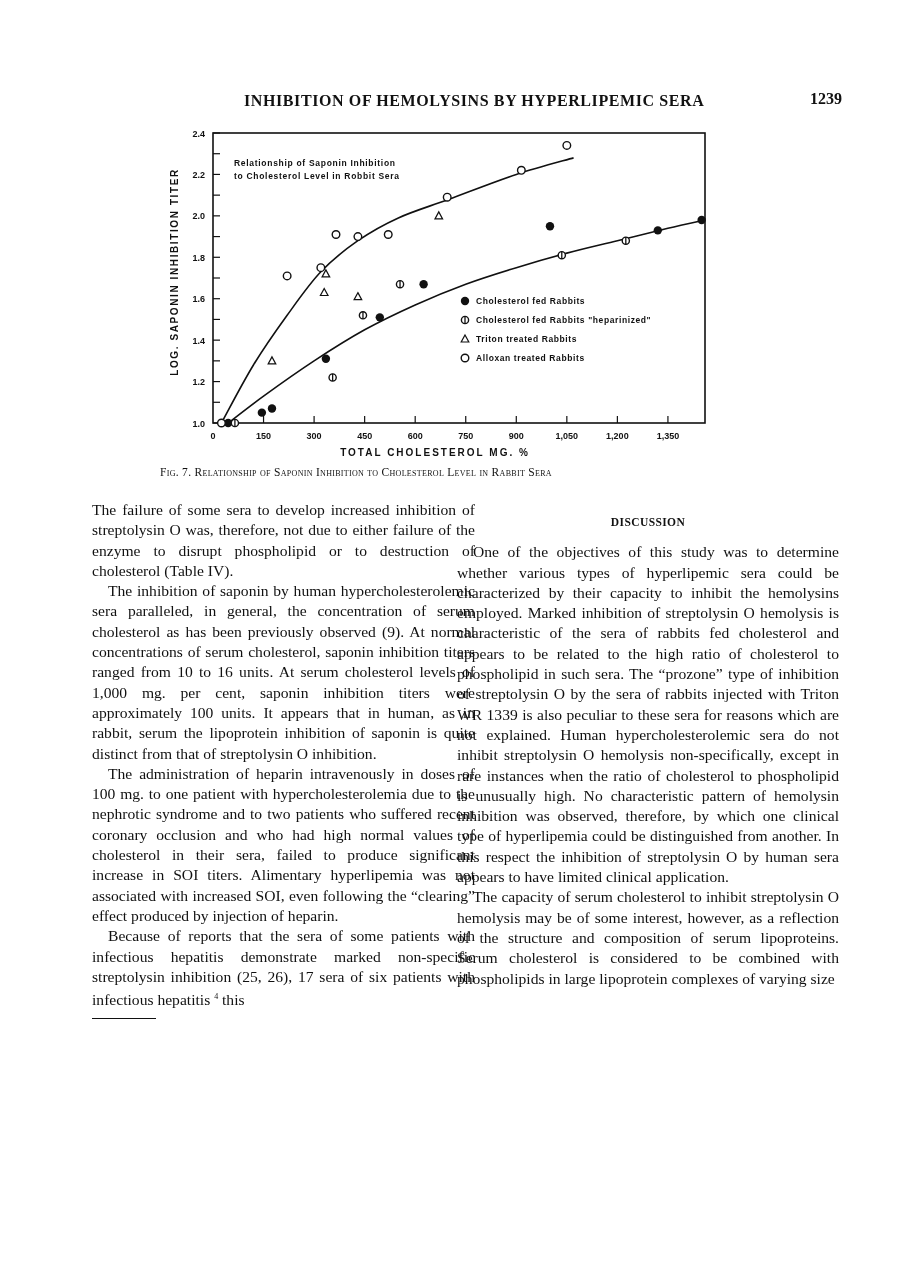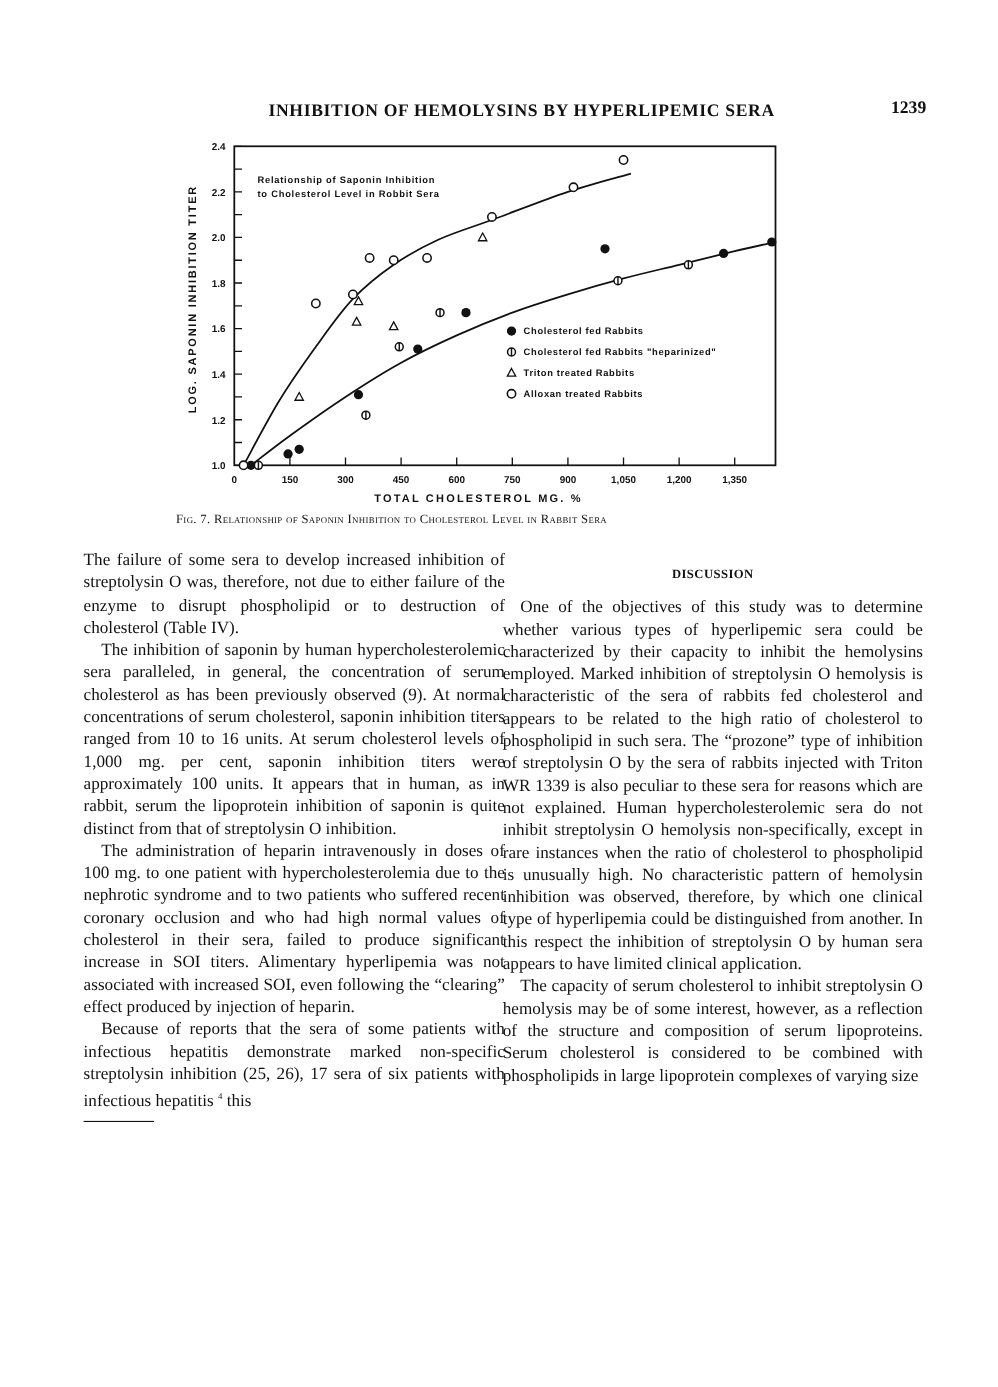--- a/index.html
+++ b/index.html
@@ -5,21 +5,21 @@
   html, body { margin:0; padding:0; background:#fff; }
   body { width:907px; height:1261px; position:relative; overflow:hidden; color:#111;
          font-family:"DejaVu Serif","Liberation Serif",serif; }
   .header { position:absolute; top:92px; left:0; width:907px; height:20px; }
   .running-title { position:absolute; left:244px; top:0; font-size:16px; letter-spacing:0.6px; font-weight:bold; font-family:"Liberation Serif",serif; }
   .page-no { position:absolute; left:778px; top:-2px; font-size:16px; font-weight:bold; font-family:"Liberation Serif",serif;margin-left:32px; }
   #chart { position:absolute; left:150px; top:122px; width:580px; height:340px; }
   #chart text { font-family:"Liberation Sans","DejaVu Sans",sans-serif; font-weight:bold; fill:#111; }
   .caption { position:absolute; left:160px; top:466px; font-size:11.5px; font-family:"Liberation Serif",serif; letter-spacing:0.3px; font-variant:small-caps; }
   .col { position:absolute; top:500px; width:383px; font-family:"Liberation Serif",serif; font-size:15.6px; line-height:20.3px; text-align:justify; }
-  .col-left { left:76px; }
+  .col-left { left:92px; }
   .col-right { left:457px; width:382px; }
   .col p { margin:0; text-indent:0; }
   .col p.ind { text-indent:16px; }
   .heading { text-align:center; font-size:11.5px; font-weight:bold; letter-spacing:0.4px; margin:12px 0 10px 0; }
   .fn-rule { width:64px; border-top:1px solid #111; margin:7px 0 5px 0; }
   .footnote { font-size:12.6px; line-height:16.5px; text-align:justify; }
   .footnote .fn-mark { font-size:9px; vertical-align:super; }
 </style>
 </head>
 <body>

